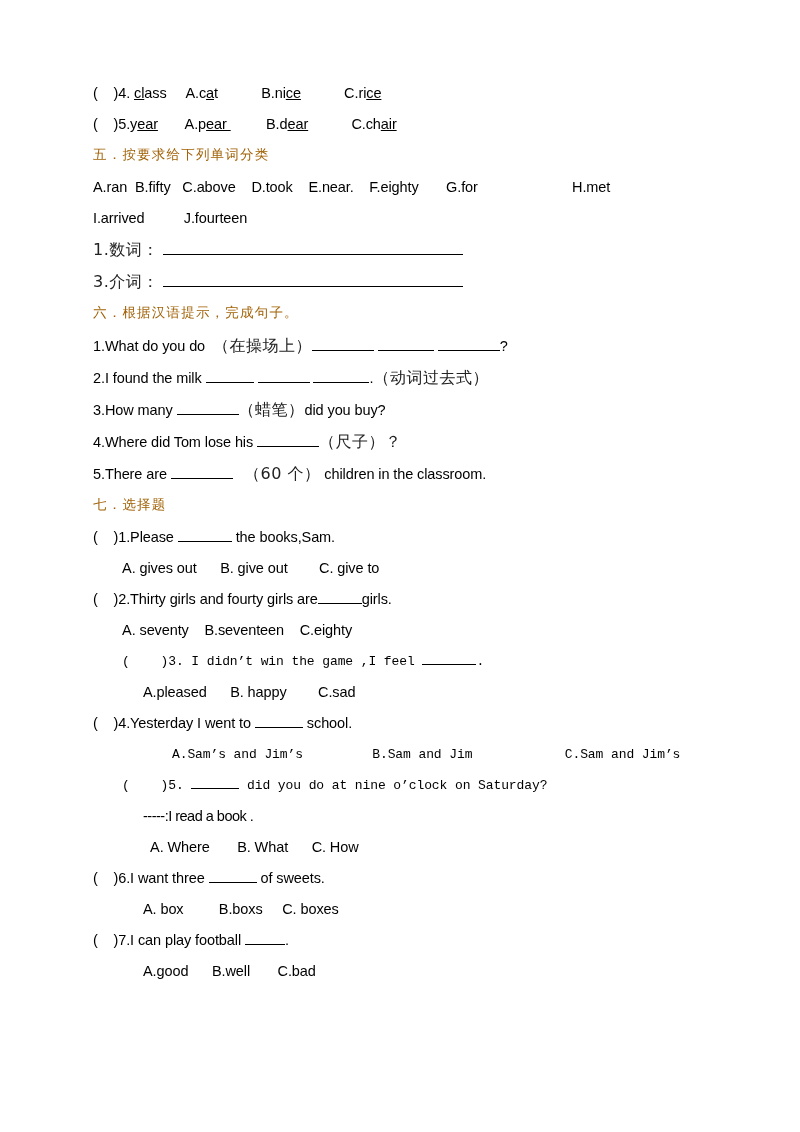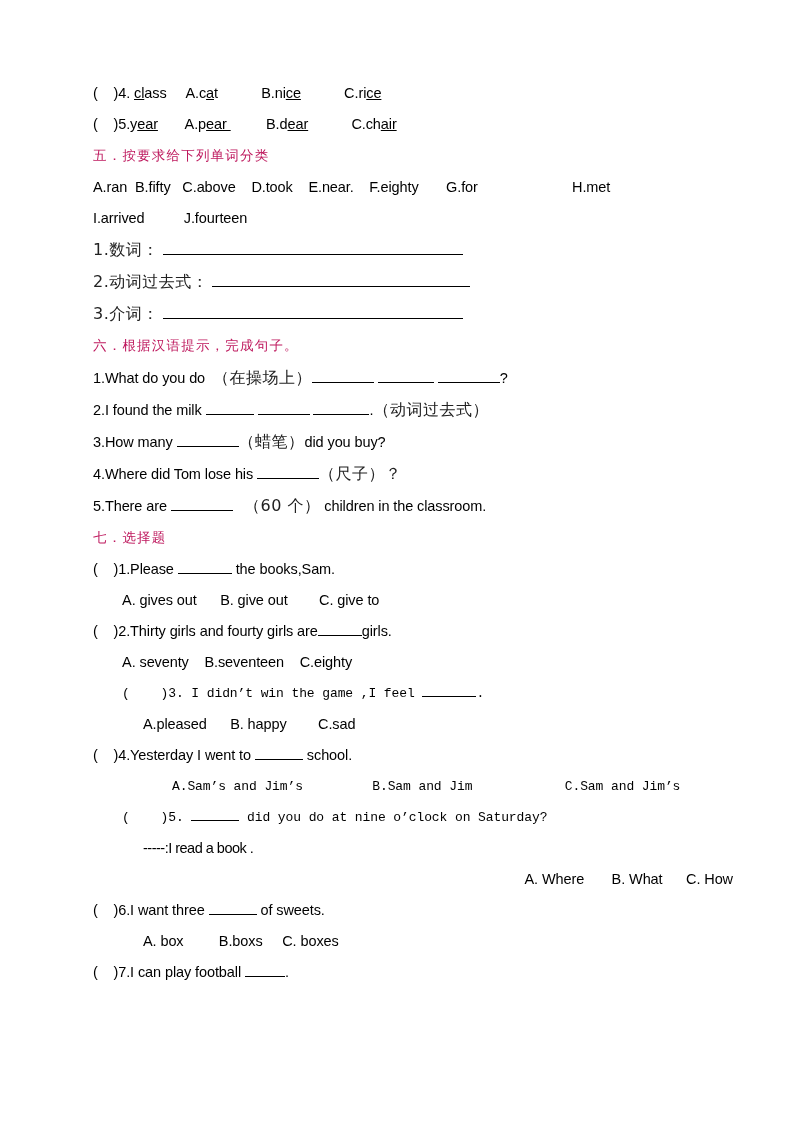--- a/index.html
+++ b/index.html
@@ -41,23 +41,23 @@
     font-size: 13px;
     margin-left: 29px;
   }
   .cn-inline {
     font-family: "DejaVu Sans", sans-serif;
     font-size: 16px;
     color: #222;
     letter-spacing: 0.5px;
   }
   .heading {
-    font-family: Liberation Sans, sans-serif;
+    font-family: Liberation Mono, monospace;
     font-size: 13.5px;
-    color: #be185d;
+    color: #a16207;
     line-height: 32px;
     letter-spacing: 1.2px;
     white-space: pre;
   }
   .u { text-decoration: underline; text-underline-offset: 1px; }
   .blank {
     display: inline-block;
     border-bottom: 1.2px solid #000;
     height: 0.85em;
     vertical-align: baseline;
@@ -88,21 +88,20 @@
     <div id="phonics-host">
         <div class="line q"><span>(    )4. </span><span><span class="u">cl</span>ass</span>     <span>A.c<span class="u">a</span>t</span>           <span>B.ni<span class="u">ce</span></span>           <span>C.ri<span class="u">ce</span></span></div>
         <div class="line q"><span>(    )5.</span><span>y<span class="u">ear</span></span>       <span>A.p<span class="u">ear </span></span>         <span>B.d<span class="u">ear</span></span>           <span>C.ch<span class="u">air</span></span></div>
       </div>
 
     <div class="heading">五．按要求给下列单词分类</div>
     <div class="line row-list">A.ran  B.fifty   C.above    D.took    E.near.    F.eighty       G.for                        H.met</div>
     <div class="line row-list">I.arrived          J.fourteen</div>
     <div id="categories-host">
         <div class="line"><span class="cn-inline">1.数词：</span> <span class="blank" style="width: 300px;"></span></div>
-        <div class="line"><span class="cn-inline">2.动词过去式：</span> <span class="blank" style="width: 258px;"></span></div>
         <div class="line"><span class="cn-inline">3.介词：</span> <span class="blank" style="width: 300px;"></span></div>
       </div>
 
     <div class="heading">六．根据汉语提示，完成句子。</div>
     <div id="section6-host">
         <div class="line q"><span>1.</span>What do you do  <span class="cn-inline">（在操场上）</span><span class="blank" style="width: 62px;"></span> <span class="blank" style="width: 56px;"></span> <span class="blank" style="width: 62px;"></span>?</div>
         <div class="line q"><span>2.</span>I found the milk <span class="blank" style="width: 48px;"></span> <span class="blank" style="width: 52px;"></span> <span class="blank" style="width: 56px;"></span>.<span class="cn-inline">（动词过去式）</span></div>
         <div class="line q"><span>3.</span>How many <span class="blank" style="width: 62px;"></span><span class="cn-inline">（蜡笔）</span>did you buy?</div>
         <div class="line q"><span>4.</span>Where did Tom lose his <span class="blank" style="width: 62px;"></span><span class="cn-inline">（尺子）？</span></div>
         <div class="line q"><span>5.</span>There are <span class="blank" style="width: 62px;"></span><span class="cn-inline">  （60 个）</span> children in the classroom.</div>
@@ -113,21 +112,21 @@
         <div class="line q"><span>(    )1.</span>Please <span class="blank" style="width: 54px;"></span> the books,Sam.</div>
         <div class="line" style="padding-left: 22px;">  A. gives out      B. give out        C. give to</div>
         <div class="line q"><span>(    )2.</span>Thirty girls and fourty girls are<span class="blank" style="width: 44px;"></span>girls.</div>
         <div class="line" style="padding-left: 22px;">  A. seventy    B.seventeen    C.eighty</div>
         <div class="line q serif"><span>(    )3.</span> I didn’t win the game ,I feel <span class="blank" style="width: 54px;"></span>.</div>
         <div class="line" style="padding-left: 50px;">A.pleased      B. happy        C.sad</div>
         <div class="line q"><span>(    )4.</span>Yesterday I went to <span class="blank" style="width: 48px;"></span> school.</div>
         <div class="line serif" style="padding-left: 50px;">A.Sam’s and Jim’s         B.Sam and Jim            C.Sam and Jim’s</div>
         <div class="line q serif"><span>(    )5.</span> <span class="blank" style="width: 48px;"></span> did you do at nine o’clock on Saturday?</div>
         <div class="line dash-blank" style="padding-left: 50px;">-----:I read a book .</div>
-        <div class="line" style="padding-left: 50px; text-align: right;">  A. Where       B. What      C. How</div>
+        <div class="line" style="padding-left: 50px;">  A. Where       B. What      C. How</div>
         <div class="line q"><span>(    )6.</span>I want three <span class="blank" style="width: 48px;"></span> of sweets.</div>
         <div class="line" style="padding-left: 50px;">A. box         B.boxs     C. boxes</div>
         <div class="line q"><span>(    )7.</span>I can play football <span class="blank" style="width: 40px;"></span>.</div>
         <div class="line" style="padding-left: 50px;">A.good      B.well       C.bad</div>
       </div>
 
   </div>
 
   <div class="pagenum">2</div>
 </div>

